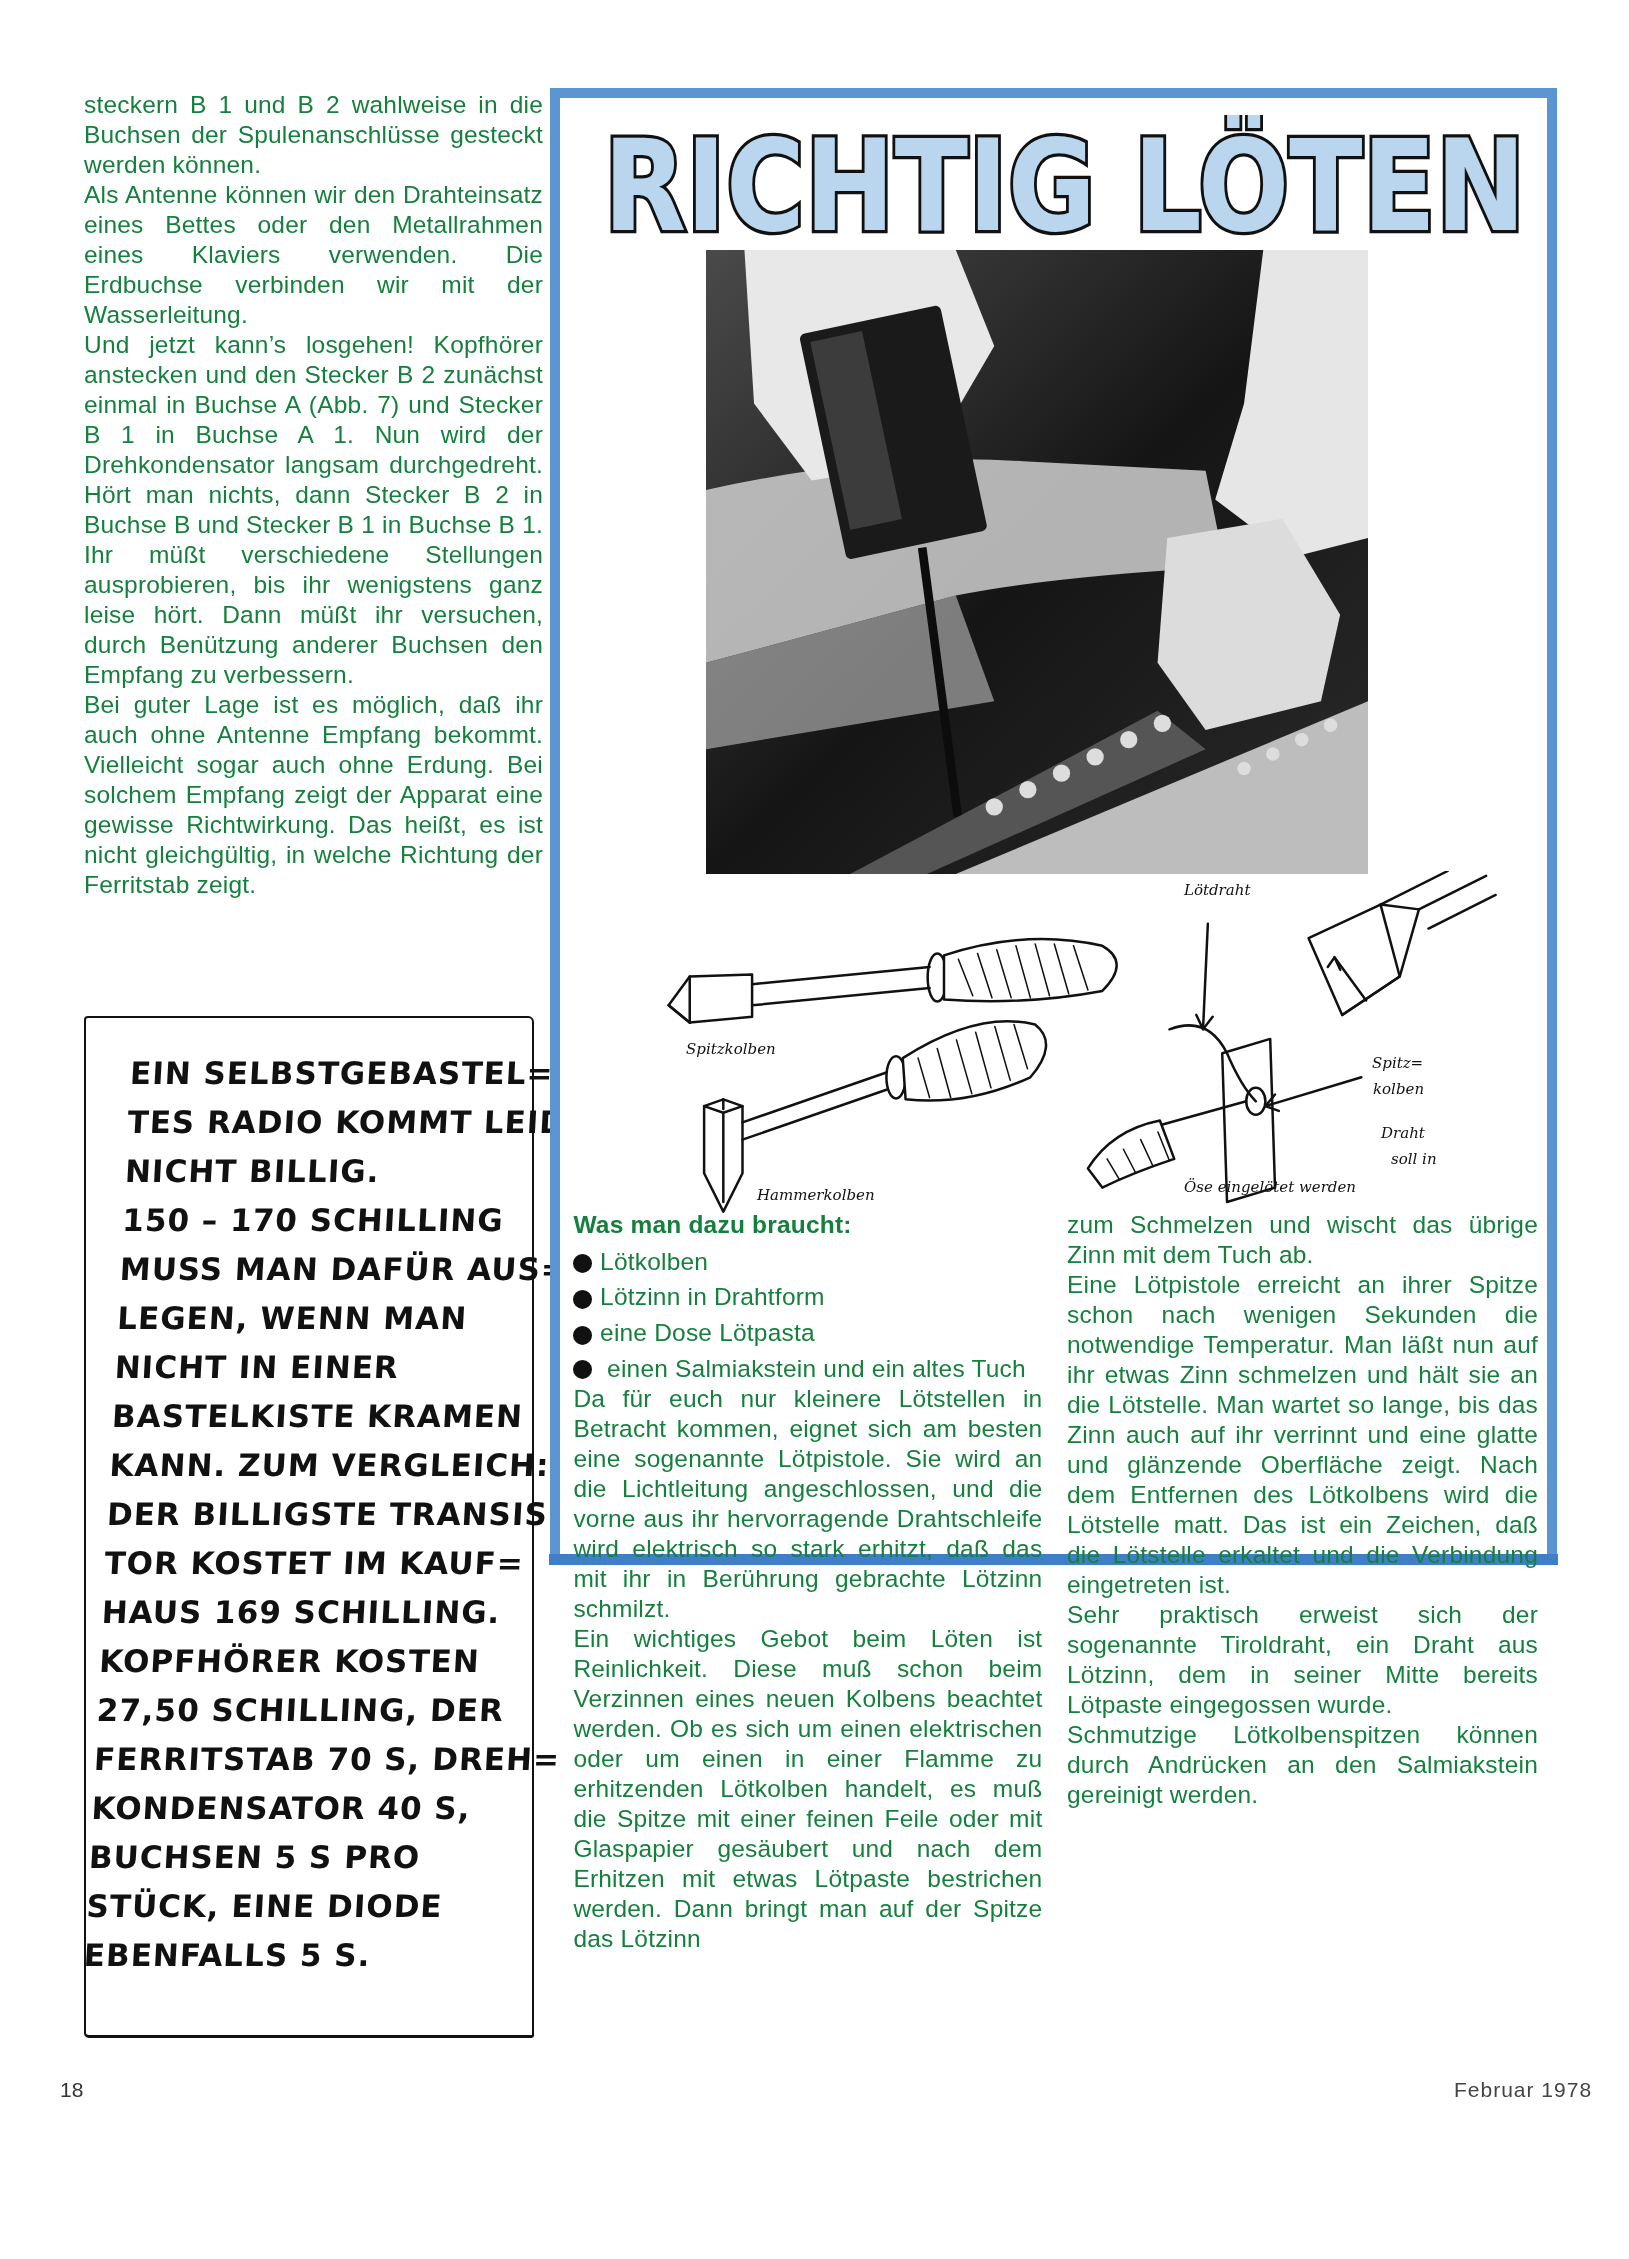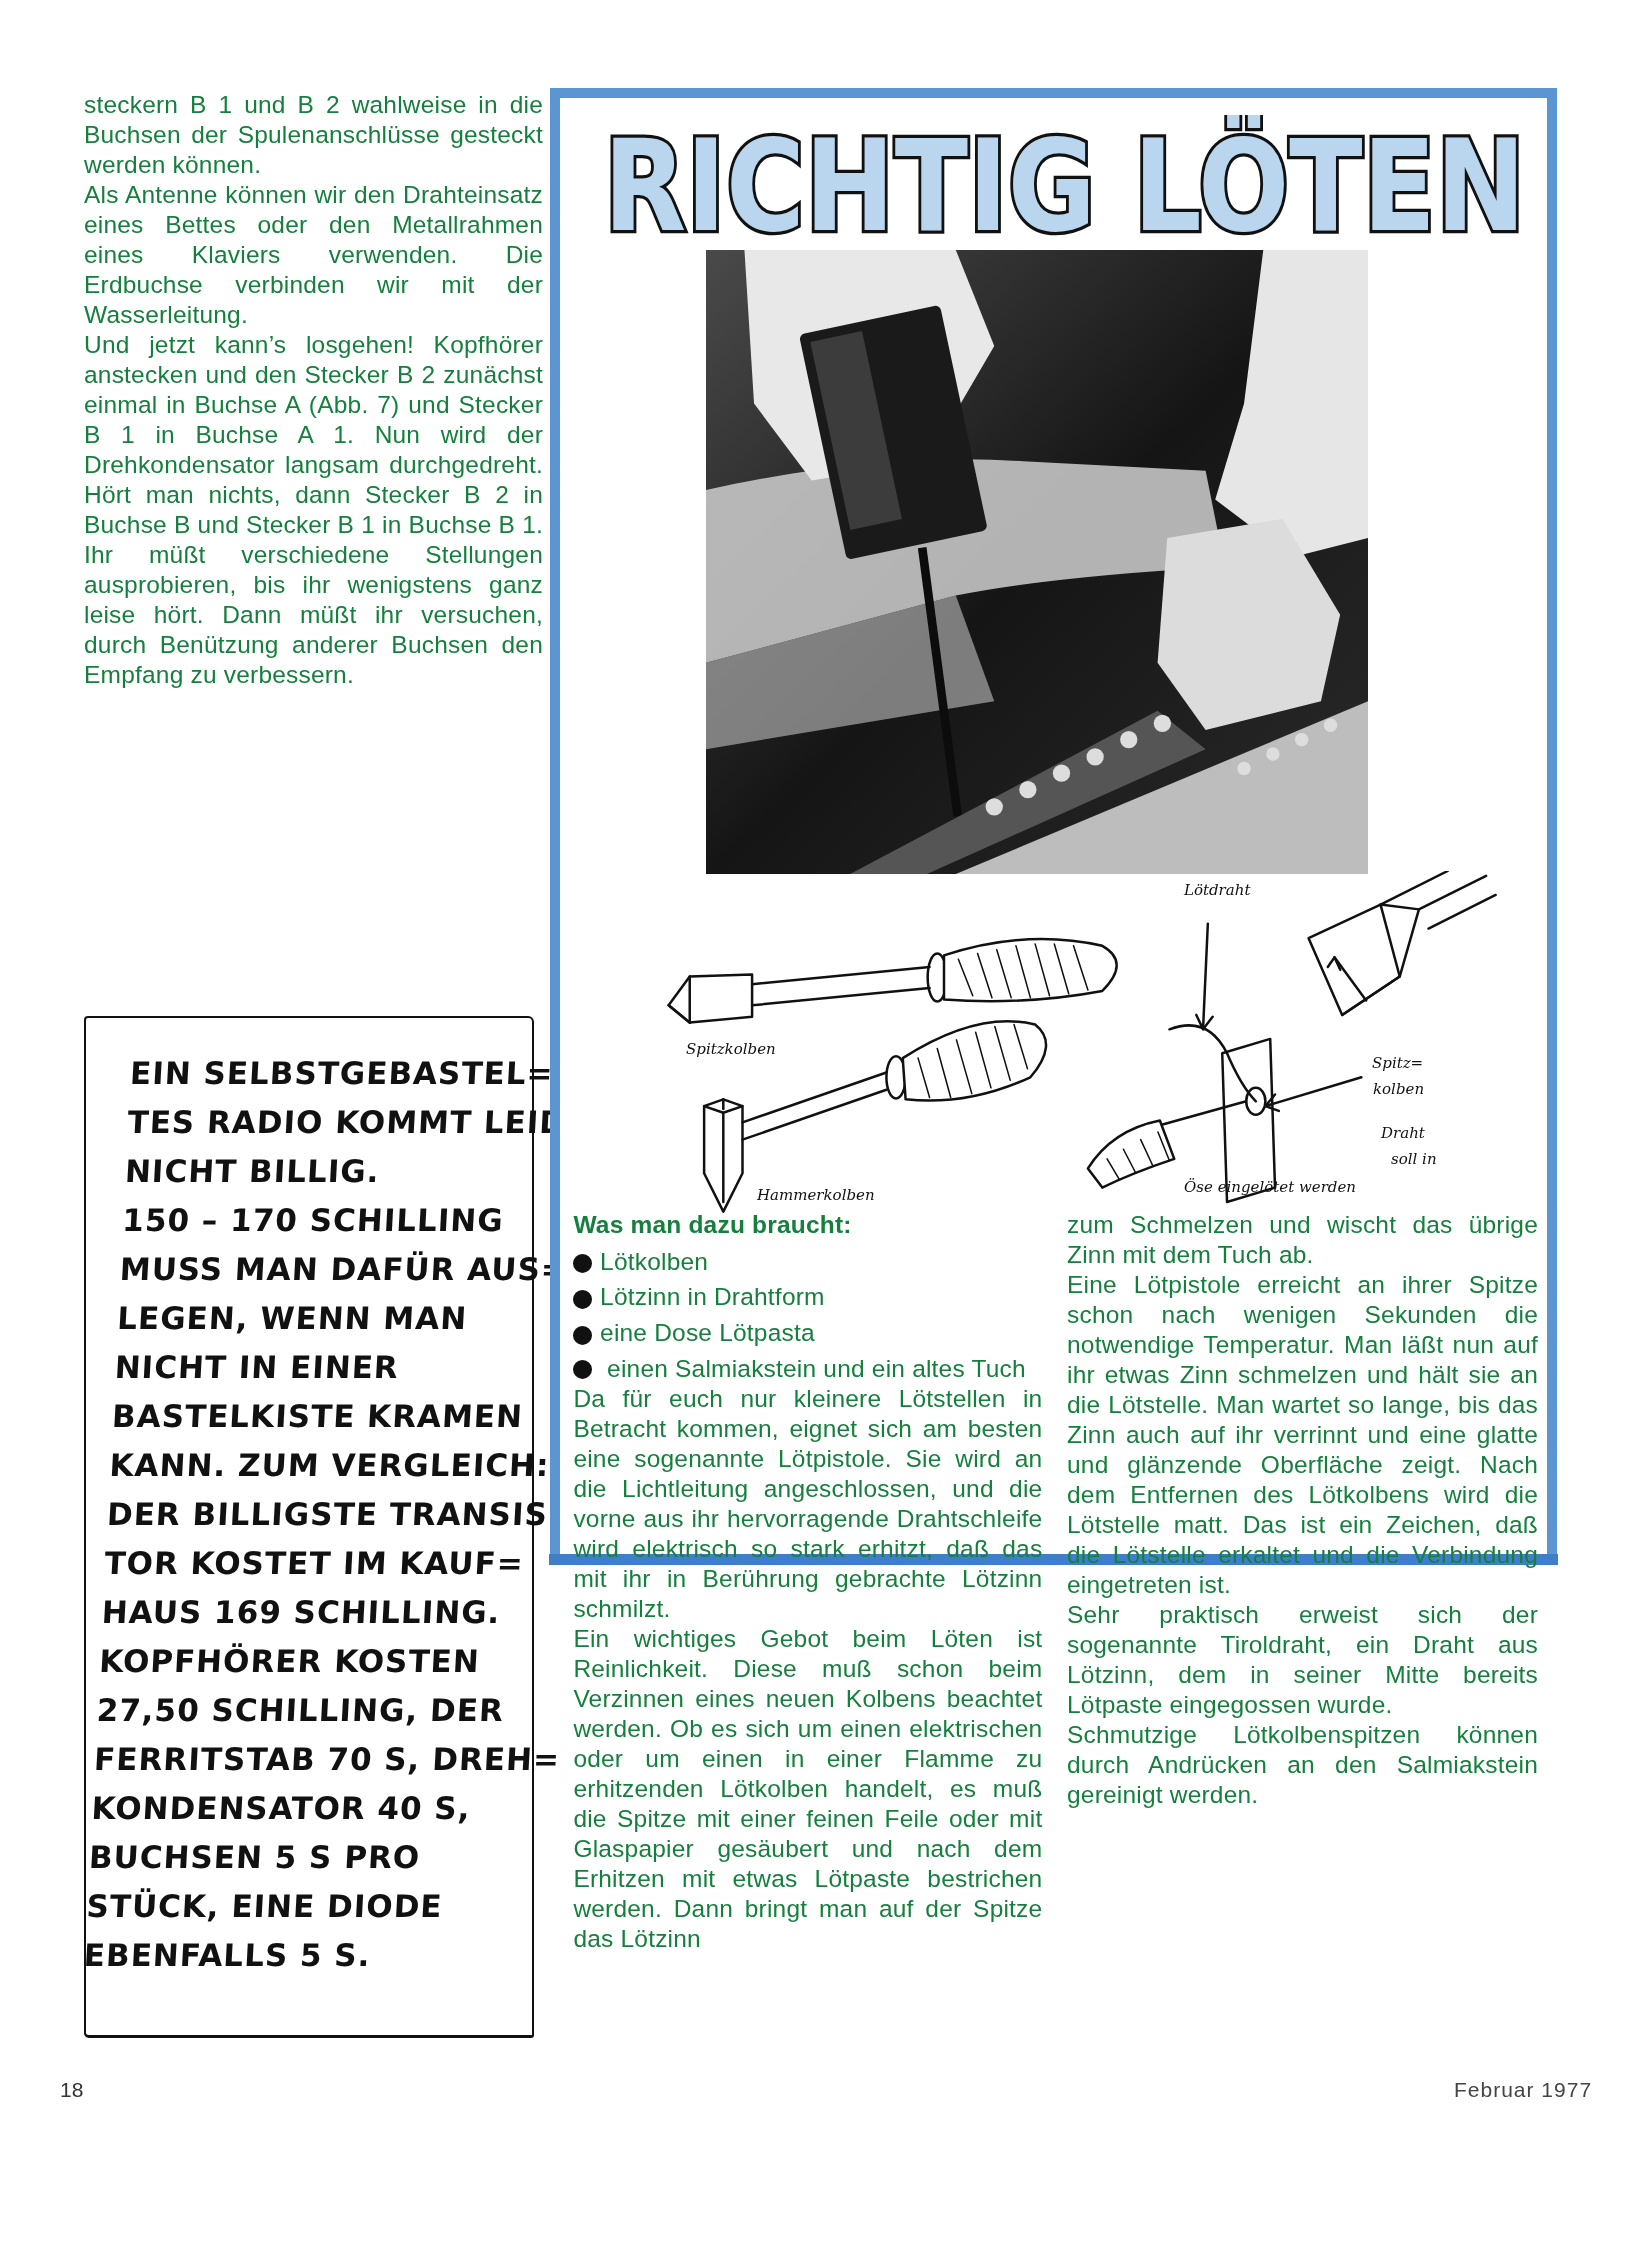--- a/index.html
+++ b/index.html
@@ -65,20 +65,21 @@
   #page-num { position: absolute; left: 60px; top: 2078px; font-size: 21px; color: #333; }
   #issue-date { position: absolute; left: 1454px; top: 2078px; font-size: 21px; color: #444; letter-spacing: 1px; }
 </style>
 </head>
 <body>
 
 <div id="left-col" class="col-text">
   <p>steckern B 1 und B 2 wahlweise in die Buchsen der Spulenanschlüsse gesteckt werden können.</p>
   <p>Als Antenne können wir den Drahteinsatz eines Bettes oder den Metallrahmen eines Klaviers verwenden. Die Erdbuchse verbinden wir mit der Wasserleitung.</p>
   <p>Und jetzt kann’s losgehen! Kopfhörer anstecken und den Stecker B 2 zunächst einmal in Buchse A (Abb. 7) und Stecker B 1 in Buchse A 1. Nun wird der Drehkondensator langsam durchgedreht. Hört man nichts, dann Stecker B 2 in Buchse B und Stecker B 1 in Buchse B 1. Ihr müßt verschiedene Stellungen ausprobieren, bis ihr wenigstens ganz leise hört. Dann müßt ihr versuchen, durch Benützung anderer Buchsen den Empfang zu verbessern.</p>
+  <p>Bei guter Lage ist es möglich, daß ihr auch ohne Antenne Empfang bekommt. Vielleicht sogar auch ohne Erdung. Bei solchem Empfang zeigt der Apparat eine gewisse Richtwirkung. Das heißt, es ist nicht gleichgültig, in welche Richtung der Ferritstab zeigt.</p>
 </div>
 
 <div id="hand-box">
   <div class="hand">
     <div>EIN SELBSTGEBASTEL=</div>
     <div>TES RADIO KOMMT LEIDER</div>
     <div>NICHT BILLIG.</div>
     <div>150 – 170 SCHILLING</div>
     <div>MUSS MAN DAFÜR AUS=</div>
     <div>LEGEN, WENN MAN</div>
@@ -222,14 +223,14 @@
 
   <div id="right-col" class="col-text">
     <p>zum Schmelzen und wischt das übrige Zinn mit dem Tuch ab.</p>
     <p>Eine Lötpistole erreicht an ihrer Spitze schon nach wenigen Sekunden die notwendige Temperatur. Man läßt nun auf ihr etwas Zinn schmelzen und hält sie an die Lötstelle. Man wartet so lange, bis das Zinn auch auf ihr verrinnt und eine glatte und glänzende Oberfläche zeigt. Nach dem Entfernen des Lötkolbens wird die Lötstelle matt. Das ist ein Zeichen, daß die Lötstelle erkaltet und die Verbindung eingetreten ist.</p>
     <p>Sehr praktisch erweist sich der sogenannte Tiroldraht, ein Draht aus Lötzinn, dem in seiner Mitte bereits Lötpaste eingegossen wurde.</p>
     <p>Schmutzige Lötkolbenspitzen können durch Andrücken an den Salmiakstein gereinigt werden.</p>
   </div>
 </div>
 
 <div id="page-num">18</div>
-<div id="issue-date">Februar 1977</div>
+<div id="issue-date">Februar 1978</div>
 
 
 </body></html>

